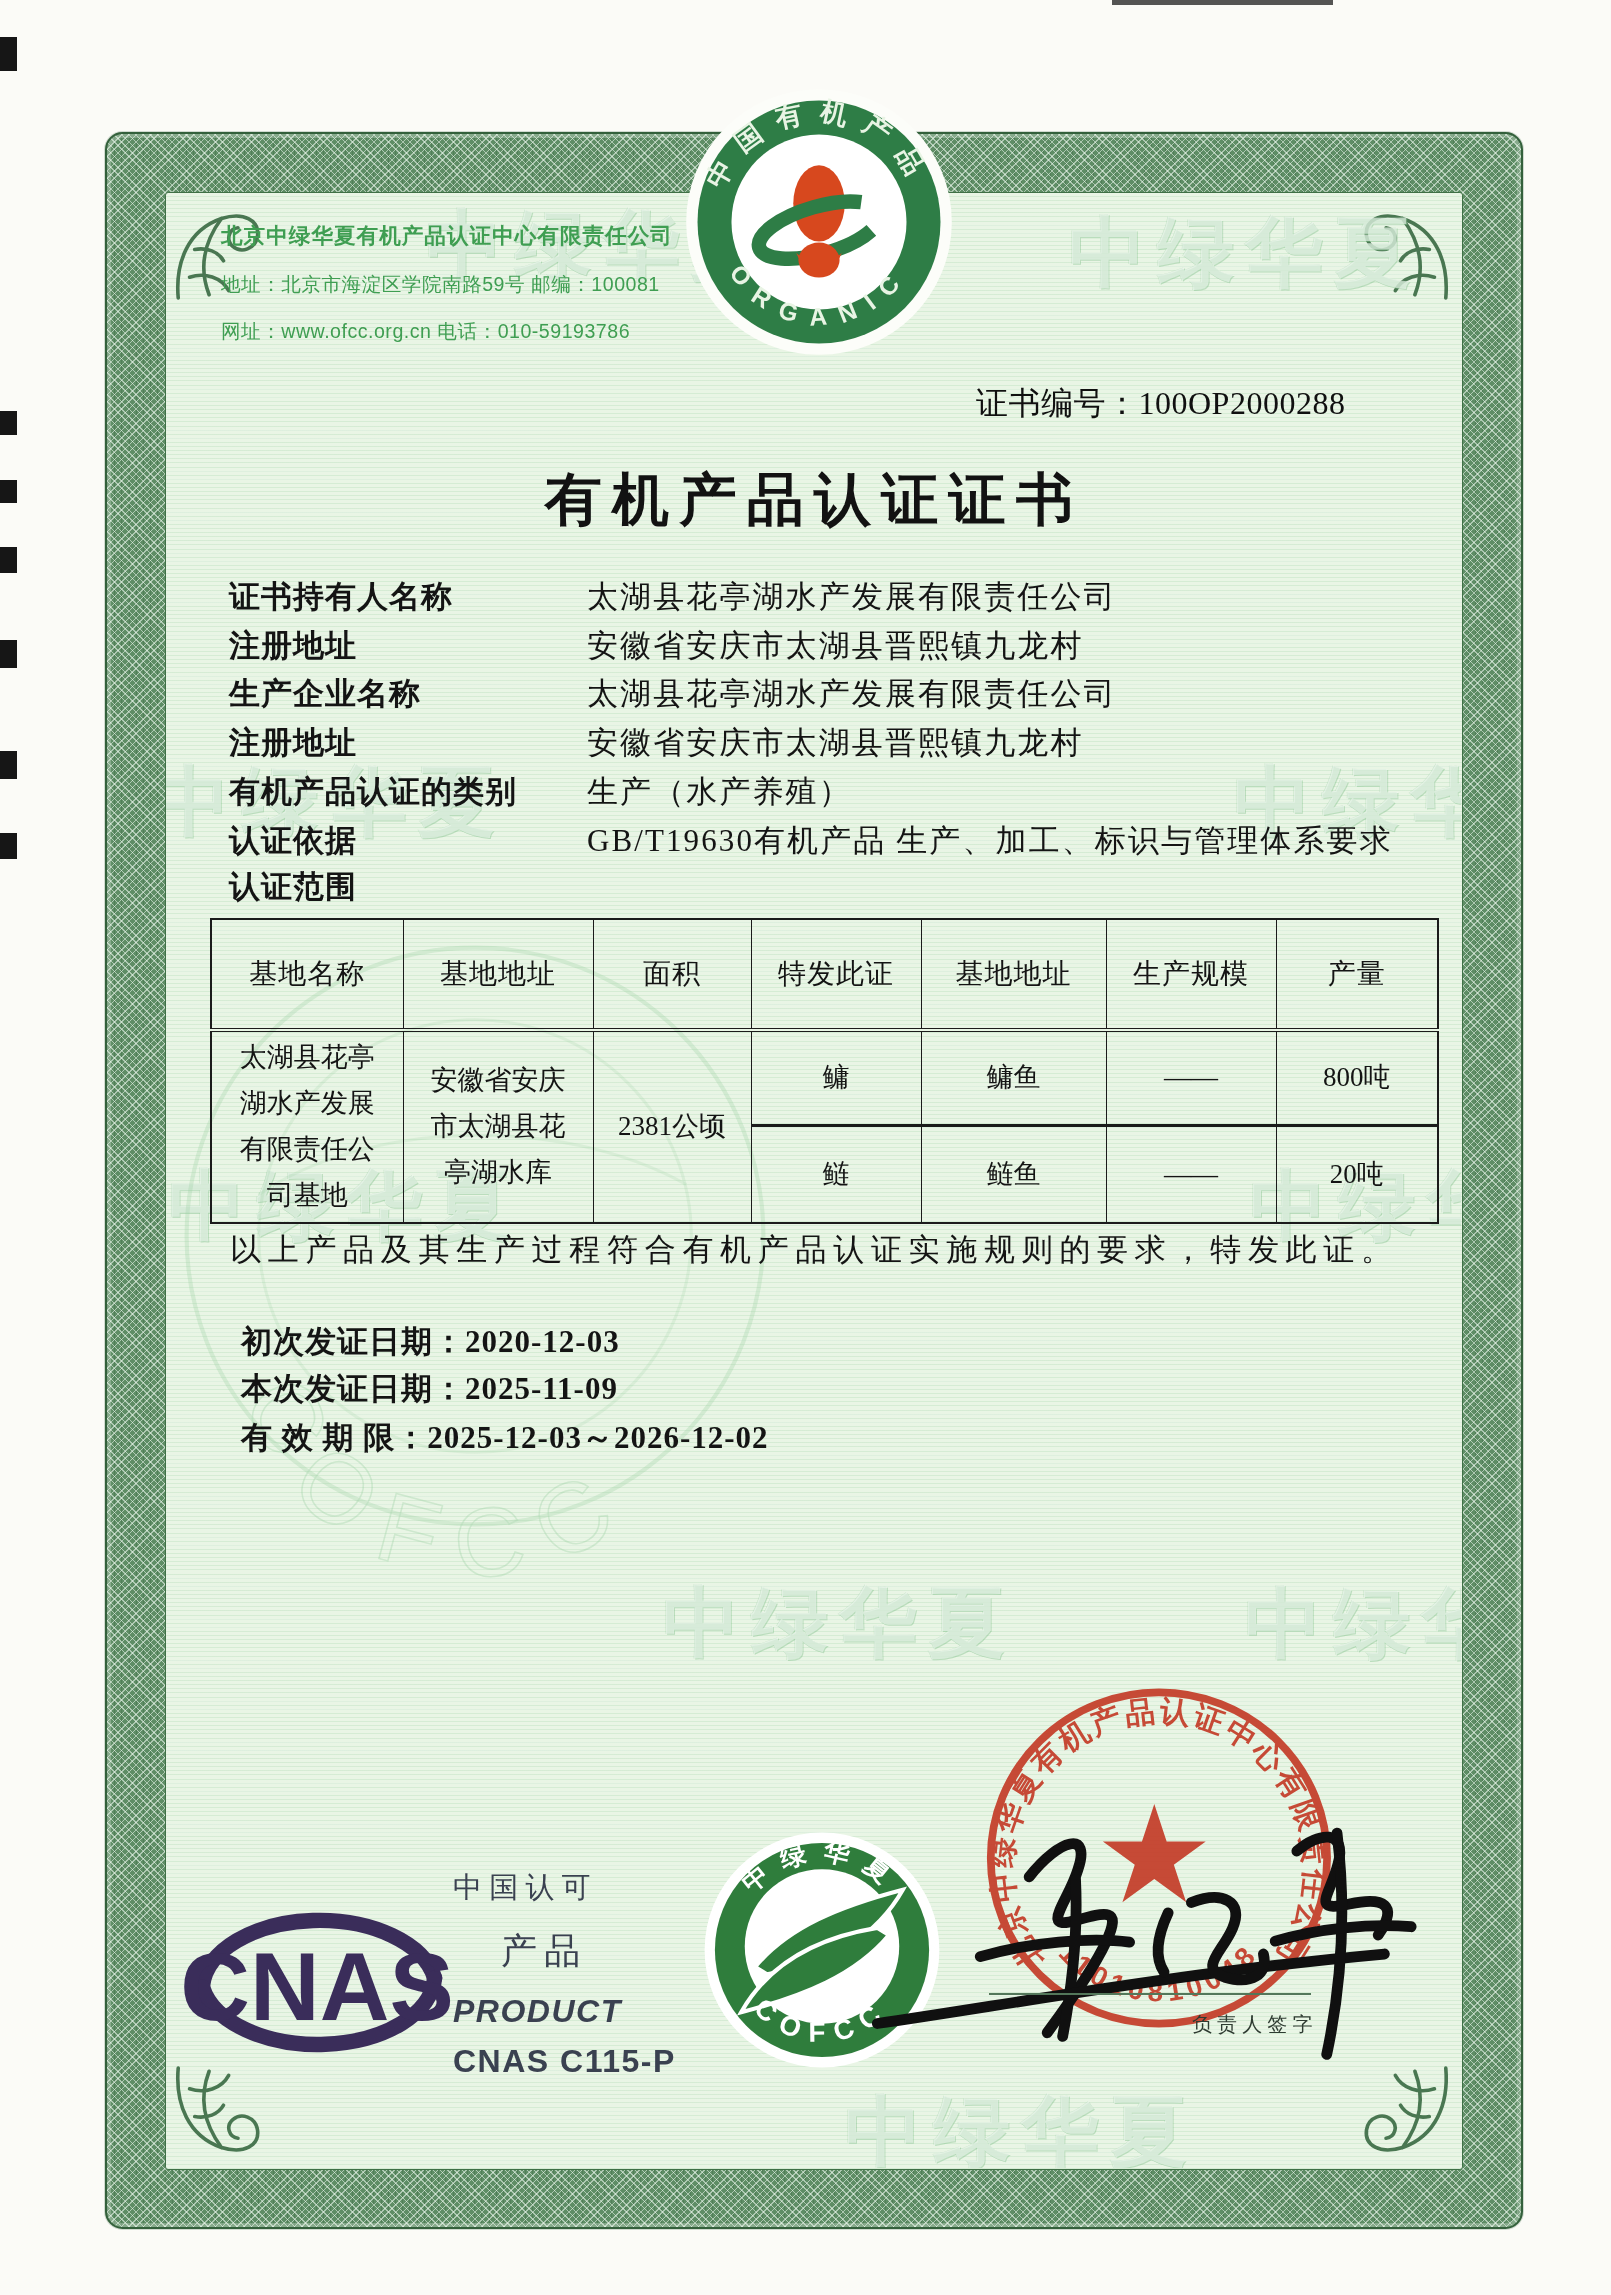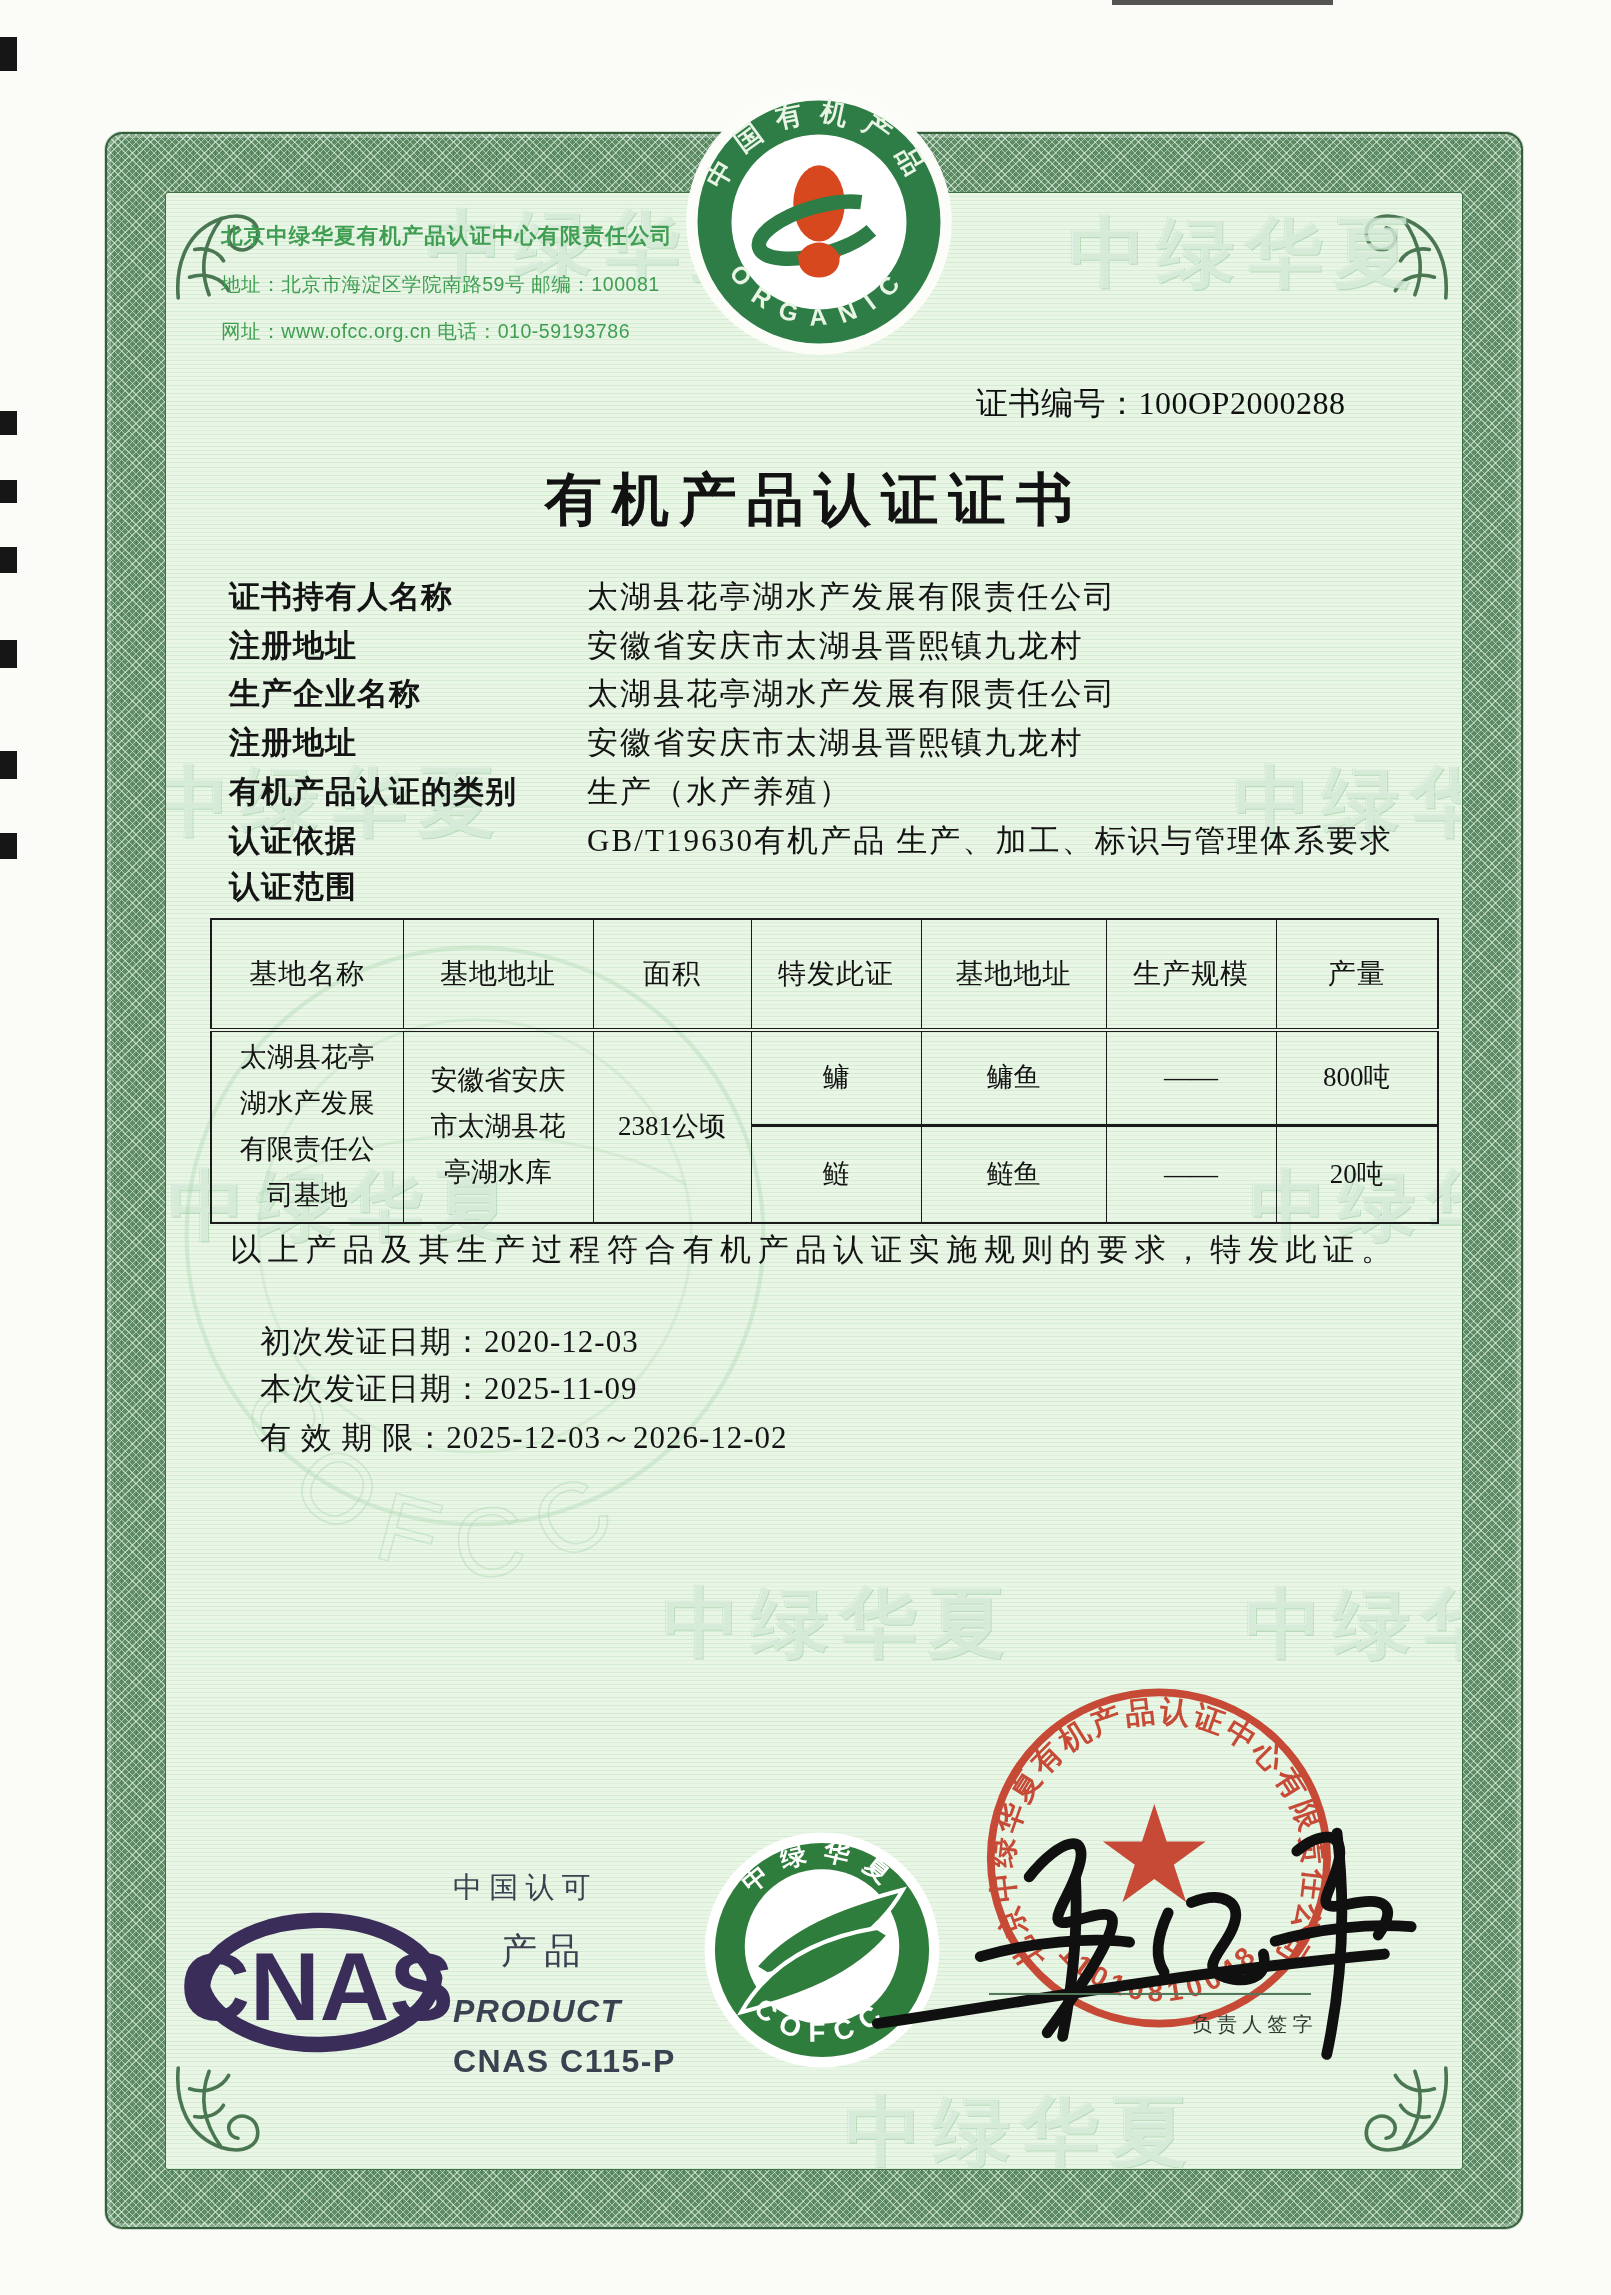--- a/index.html
+++ b/index.html
@@ -54,21 +54,21 @@
   table.scope th, table.scope td { border:1.5px solid #1b1b1b; text-align:center; vertical-align:middle;
     color:#141414; font-weight:normal; padding:3.1px 20.6px; }
   table.scope th { height:111px; font-size:28px; letter-spacing:1px; border-bottom:4.6px double #1b1b1b; }
   table.scope td { font-size:27px; line-height:1.7; }
   table.scope { border:2.6px solid #1b1b1b; }
   tr.prow1 td.splitcell { border-bottom:3.6px solid #1b1b1b; height:85px; }
   tr.prow2 td { height:86px; }
 
   .statement { position:absolute; left:230px; top:1229px; font-size:31px; color:#141414; letter-spacing:6.7px; white-space:nowrap; }
 
-  .daterow { position:absolute; left:260px; white-space:nowrap; font-weight:normal; color:#141414;text-align:center; }
+  .daterow { position:absolute; left:241px; white-space:nowrap; font-weight:bold; color:#141414;text-align:center; }
   .daterow .dlbl { font-size:31px; letter-spacing:1px; }
   .daterow .dval { font-size:31px; letter-spacing:1px; }
 
   .cnas-lines { position:absolute; left:453px; top:1868px; color:#3a4150;
     font-family:"Liberation Sans","DejaVu Sans",sans-serif; }
   .cnas-lines .c1 { font-size:29px; letter-spacing:7.2px; }
   .cnas-lines .c2 { font-size:36px; letter-spacing:7.2px; margin-top:18.5px;margin-left:48px; }
   .cnas-lines .c3 { font-size:32px; font-weight:bold; margin-top:17.5px; letter-spacing:1.5px;font-style:italic; }
   .cnas-lines .c4 { font-size:32px; font-weight:bold; margin-top:13.4px; letter-spacing:1.5px; }
 

